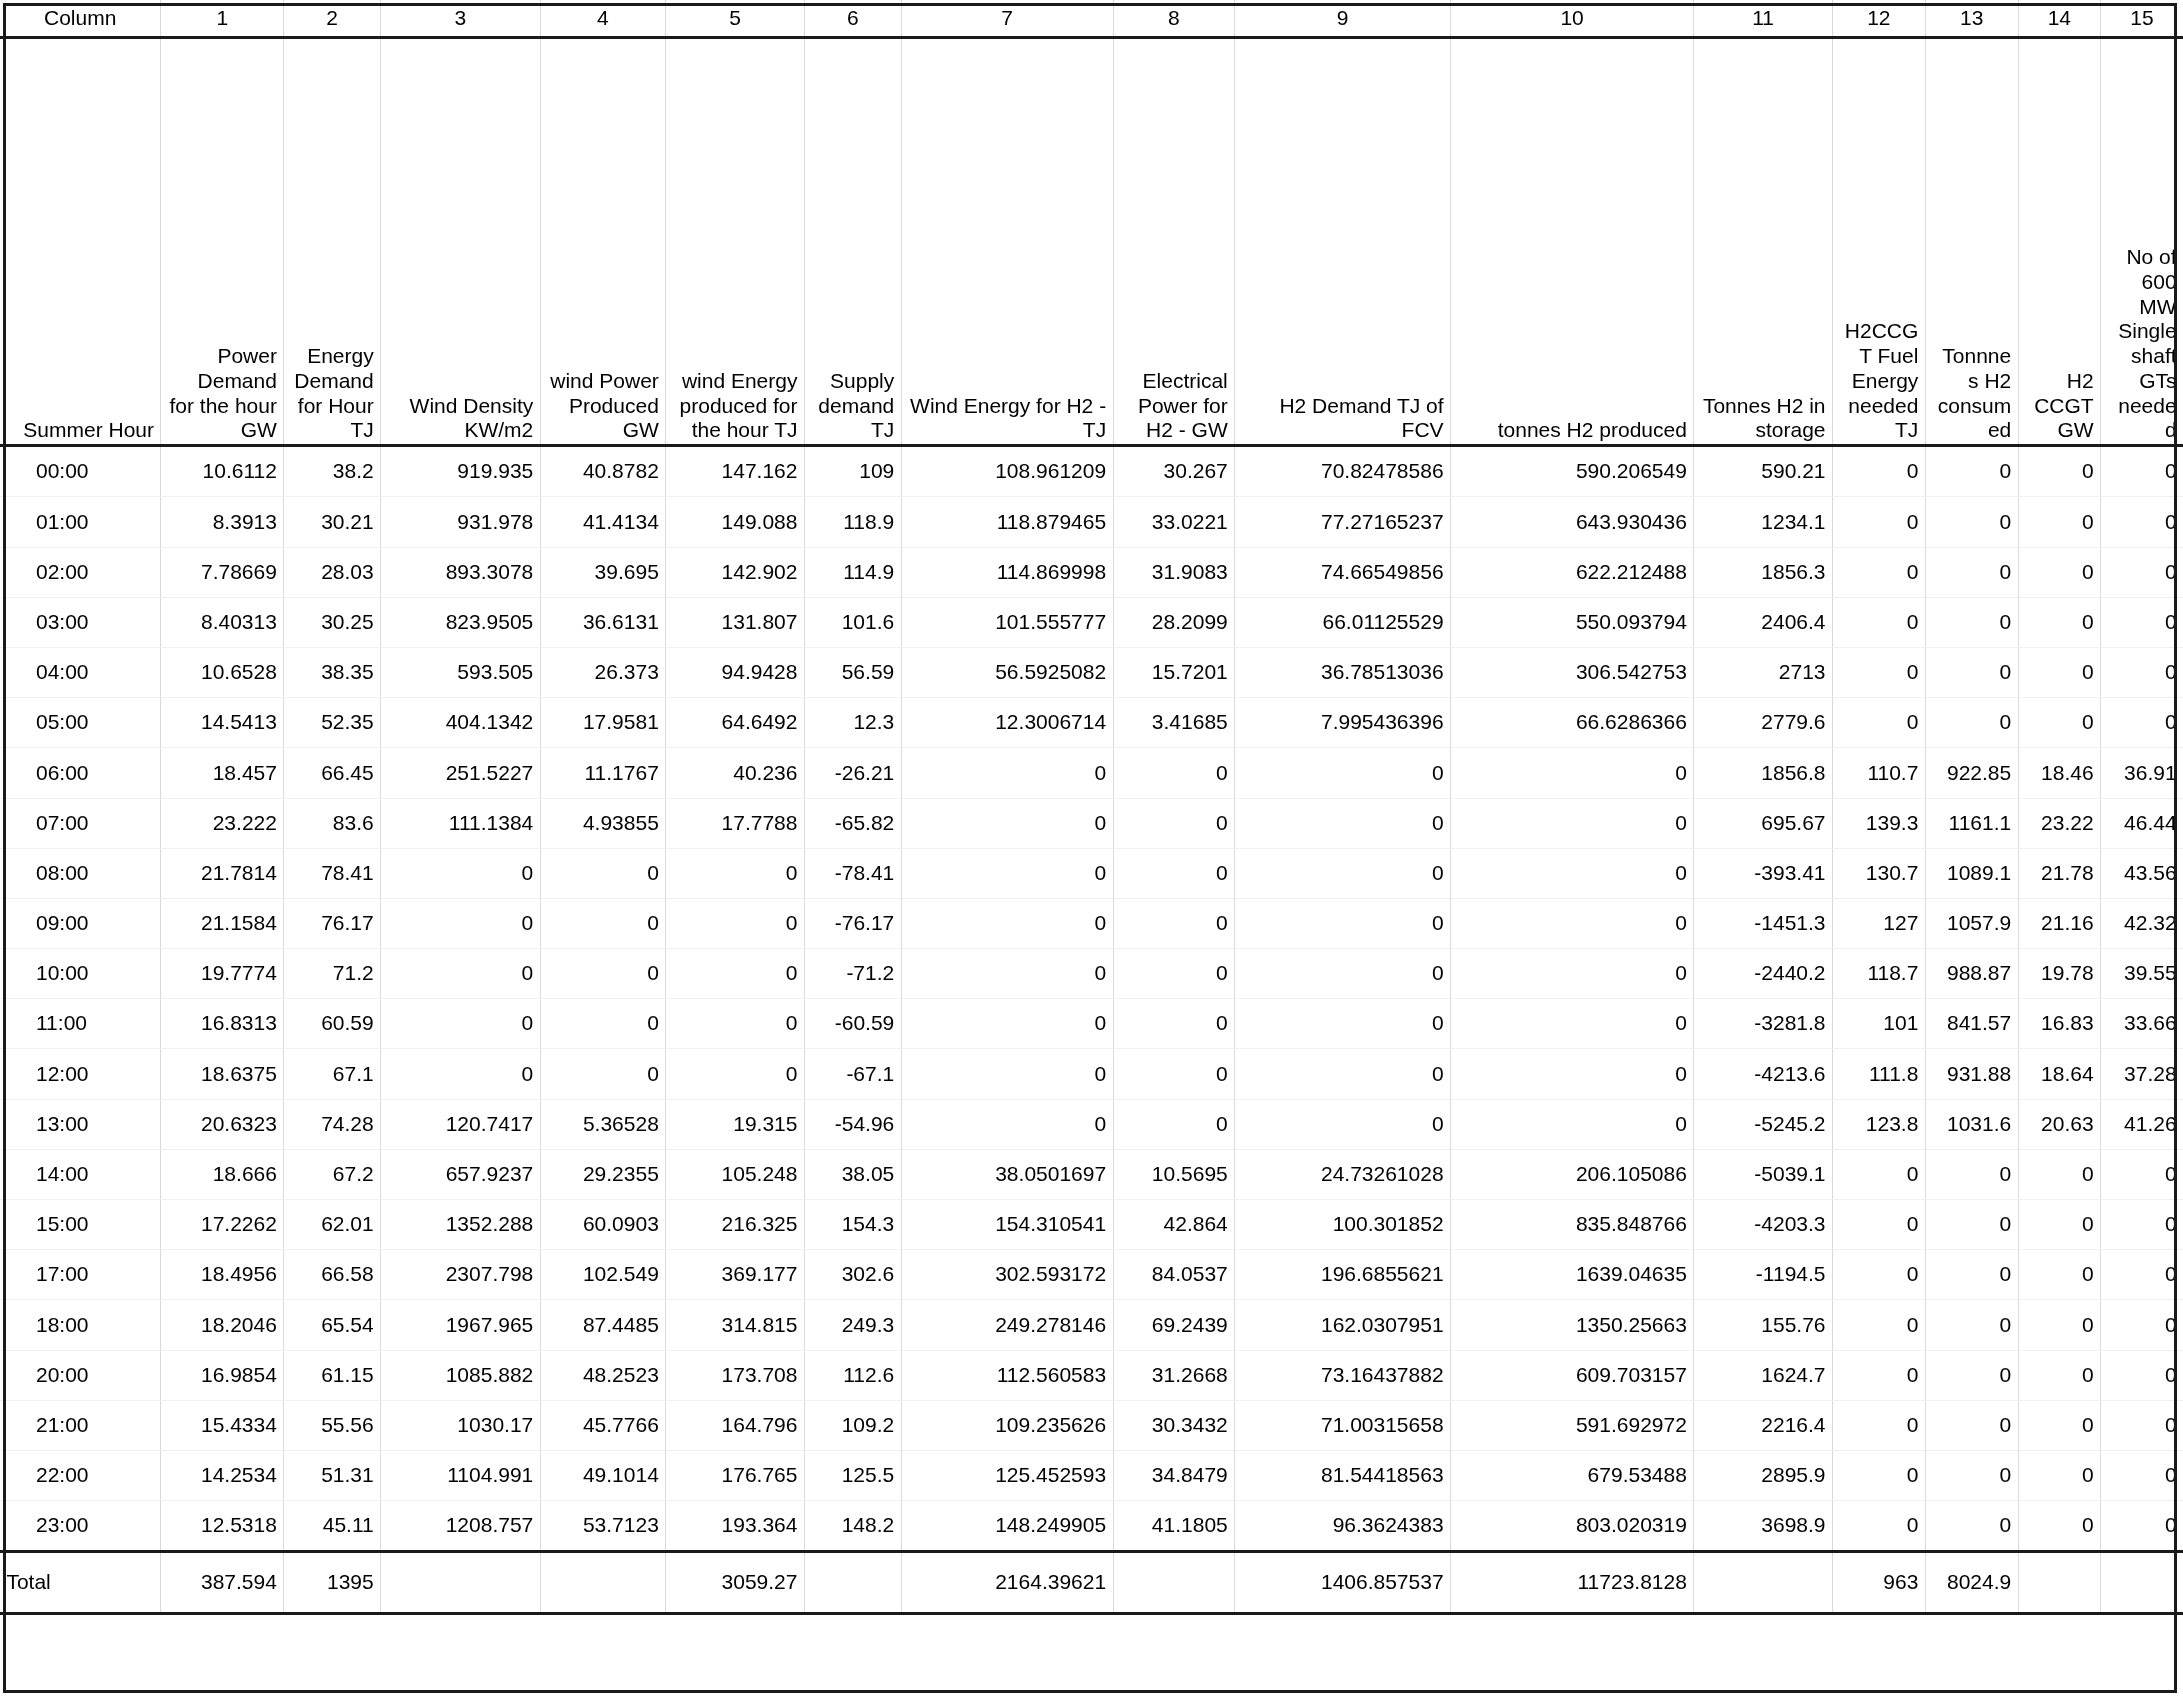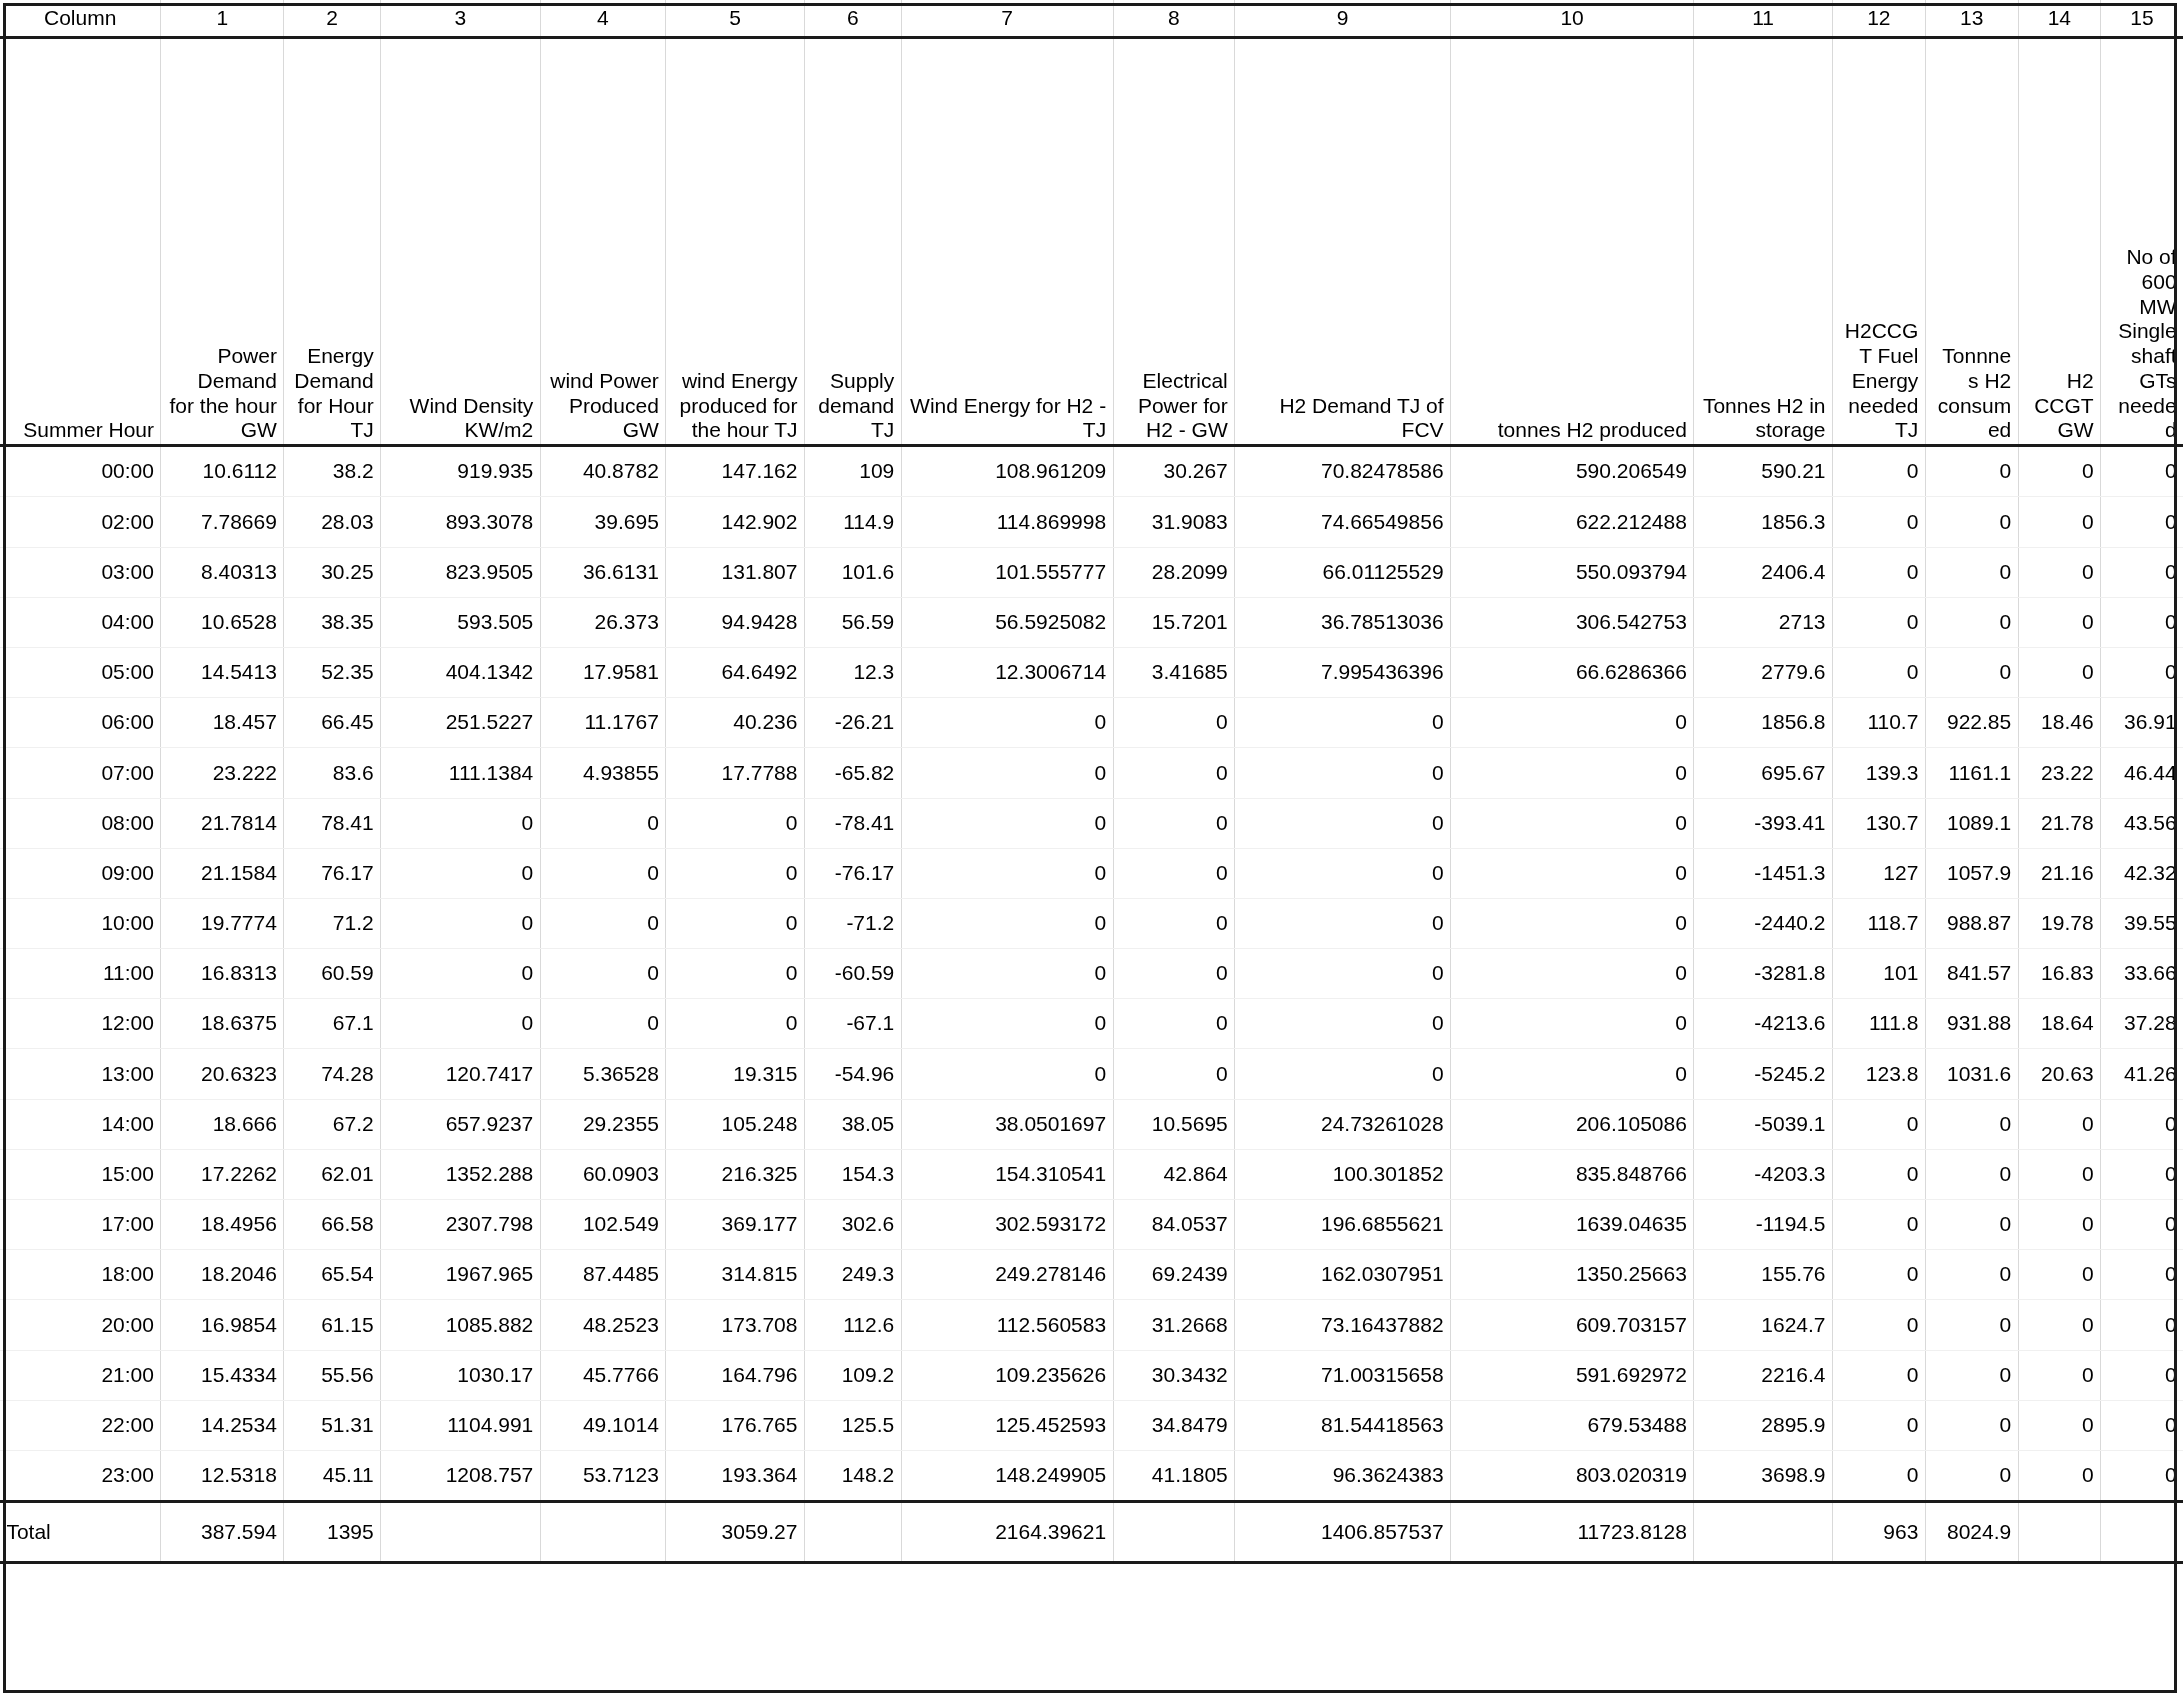--- a/index.html
+++ b/index.html
@@ -51,21 +51,21 @@
     border-bottom:3.7px solid #1a1a1a;
   }
 
   
   tr.data td{
     text-align:right;
     height:47px;
     vertical-align:middle;
     border-bottom:1.6px solid #f0f0f0;
   }
-  tr.data td.hour{ text-align:right;padding-left:36px; }
+  tr.data td.hour{ text-align:left;padding-left:36px; }
 
   
   tr.total td{
     text-align:right;
     height:56px;
     vertical-align:middle;
     border-top:3.7px solid #1a1a1a;
     border-bottom:3.7px solid #1a1a1a;
   }
   tr.total td.label{ text-align:left; }
@@ -159,20 +159,38 @@
           <td>30.267</td>
           <td>70.82478586</td>
           <td>590.206549</td>
           <td>590.21</td>
           <td>0</td>
           <td>0</td>
           <td>0</td>
           <td class="nobord">0</td>
         </tr>
         <tr class="data">
+          <td class="hour c0">01:00</td>
+          <td>8.3913</td>
+          <td>30.21</td>
+          <td>931.978</td>
+          <td>41.4134</td>
+          <td>149.088</td>
+          <td>118.9</td>
+          <td>118.879465</td>
+          <td>33.0221</td>
+          <td>77.27165237</td>
+          <td>643.930436</td>
+          <td>1234.1</td>
+          <td>0</td>
+          <td>0</td>
+          <td>0</td>
+          <td class="nobord">0</td>
+        </tr>
+        <tr class="data">
           <td class="hour c0">02:00</td>
           <td>7.78669</td>
           <td>28.03</td>
           <td>893.3078</td>
           <td>39.695</td>
           <td>142.902</td>
           <td>114.9</td>
           <td>114.869998</td>
           <td>31.9083</td>
           <td>74.66549856</td>

